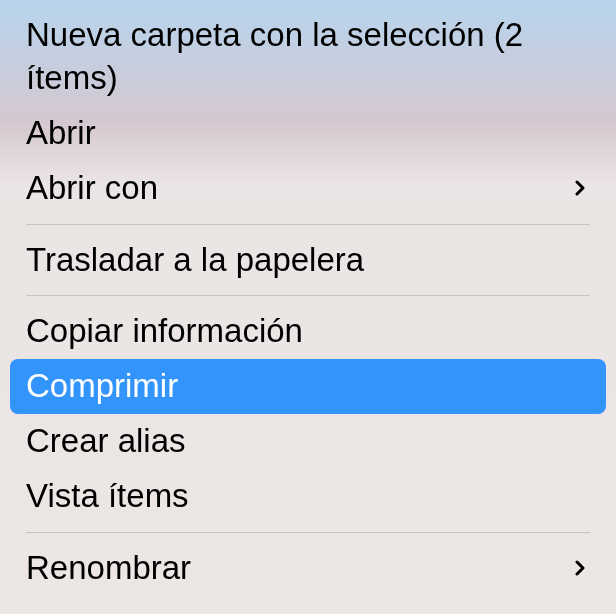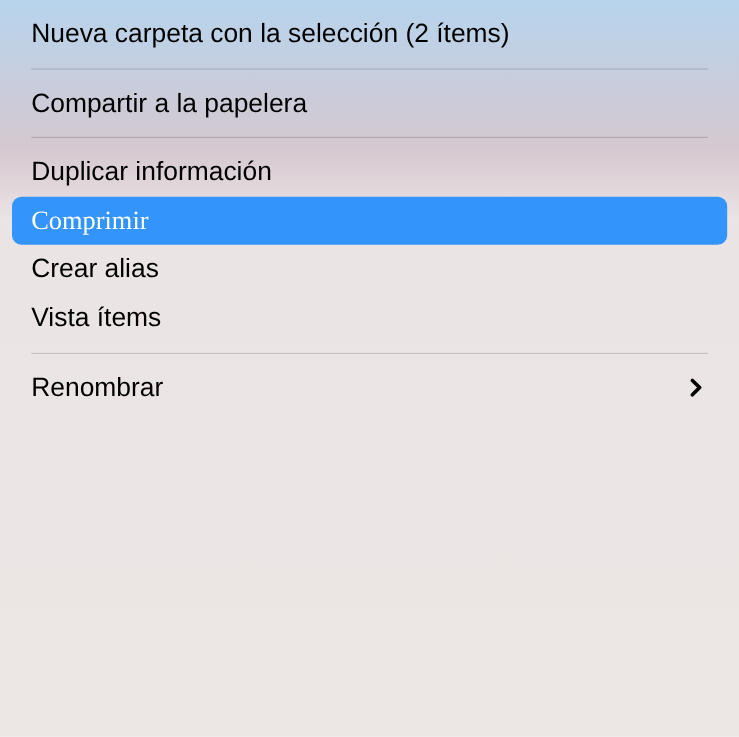--- a/index.html
+++ b/index.html
@@ -17,32 +17,31 @@
     .context-menu {
       width: 100%;
       height: 100%;
       padding: 8px 0;
     }
     .menu-item {
       display: flex;
       align-items: center;
       justify-content: space-between;
       padding: 6px 26px;
-      font-size: 22px;
+      font-size: 33px;
       color: #000;
       cursor: default;
       line-height: 1.3;
     }
     .menu-item.highlighted {
       background-color: #3394fb;
       color: #fff;
       border-radius: 8px;
       margin: 0 10px;
       padding: 6px 16px;
-      font-family: Liberation Serif, serif;
     }
     .menu-item-label {
       flex: 1;
     }
     .chevron {
       width: 20px;
       height: 20px;
       display: flex;
       align-items: center;
       justify-content: center;
@@ -54,31 +53,42 @@
     }
   </style>
 </head>
 <body>
 
 <div class="context-menu">
 
   <div class="menu-item">
     <span class="menu-item-label">Nueva carpeta con la selección (2 ítems)</span>
   </div>
-
-  <div class="separator"></div>
-
   <div class="menu-item">
-    <span class="menu-item-label">Compartir a la papelera</span>
+    <span class="menu-item-label">Abrir</span>
+  </div>
+  <div class="menu-item">
+    <span class="menu-item-label">Abrir con</span>
+    <span class="chevron">
+      <svg viewBox="0 0 16 16" width="16" height="16" fill="none" stroke="#000" stroke-width="3" stroke-linecap="round" stroke-linejoin="round">
+        <polyline points="5,2 11,8 5,14"></polyline>
+      </svg>
+    </span>
   </div>
 
   <div class="separator"></div>
 
   <div class="menu-item">
-    <span class="menu-item-label">Duplicar información</span>
+    <span class="menu-item-label">Trasladar a la papelera</span>
+  </div>
+
+  <div class="separator"></div>
+
+  <div class="menu-item">
+    <span class="menu-item-label">Copiar información</span>
   </div>
   <div class="menu-item highlighted">
     <span class="menu-item-label">Comprimir</span>
   </div>
   <div class="menu-item">
     <span class="menu-item-label">Crear alias</span>
   </div>
   <div class="menu-item">
     <span class="menu-item-label">Vista ítems</span>
   </div>

